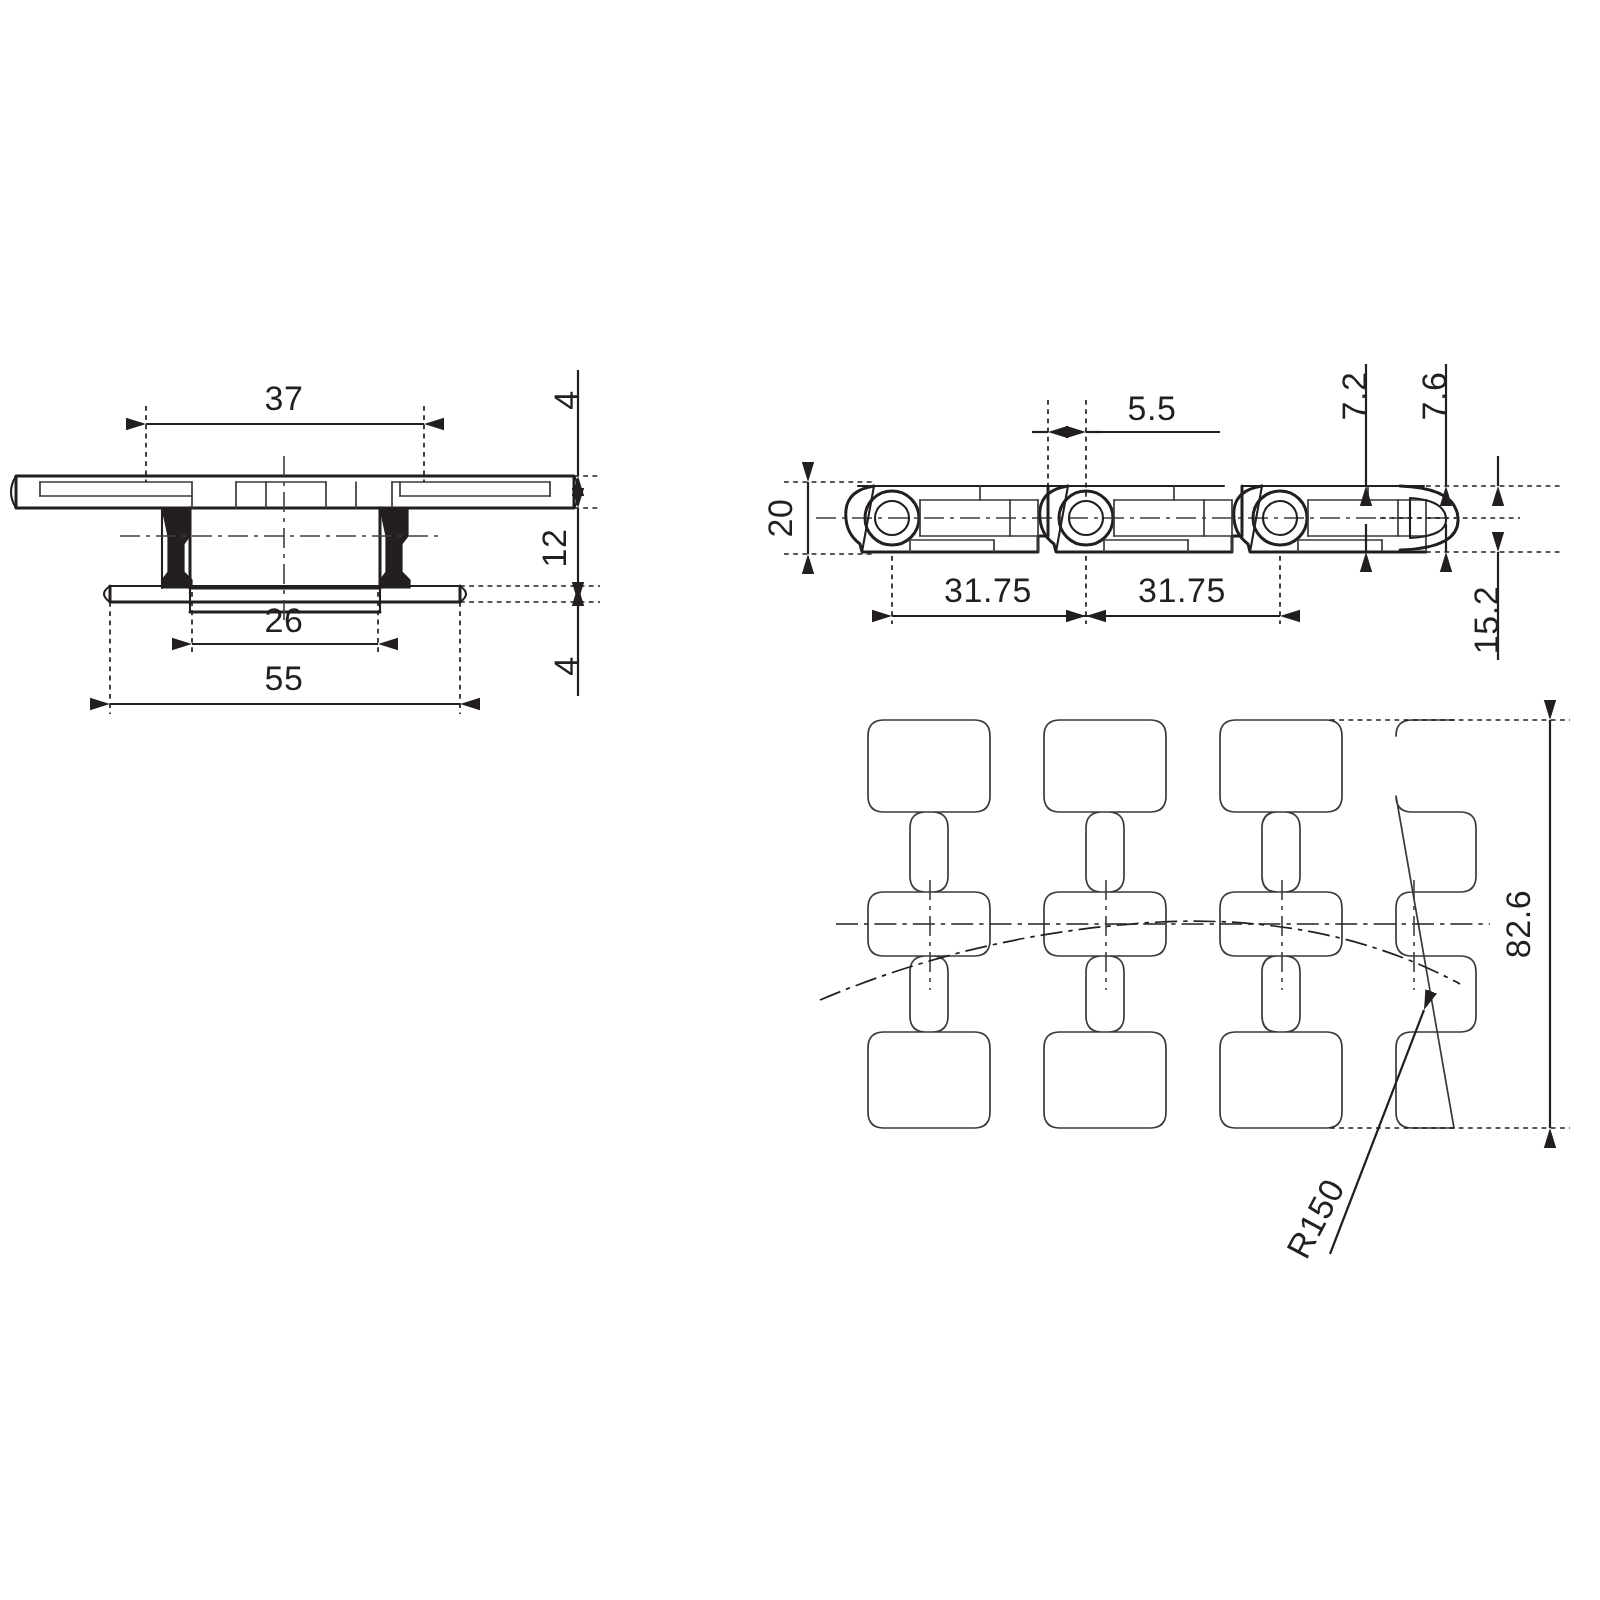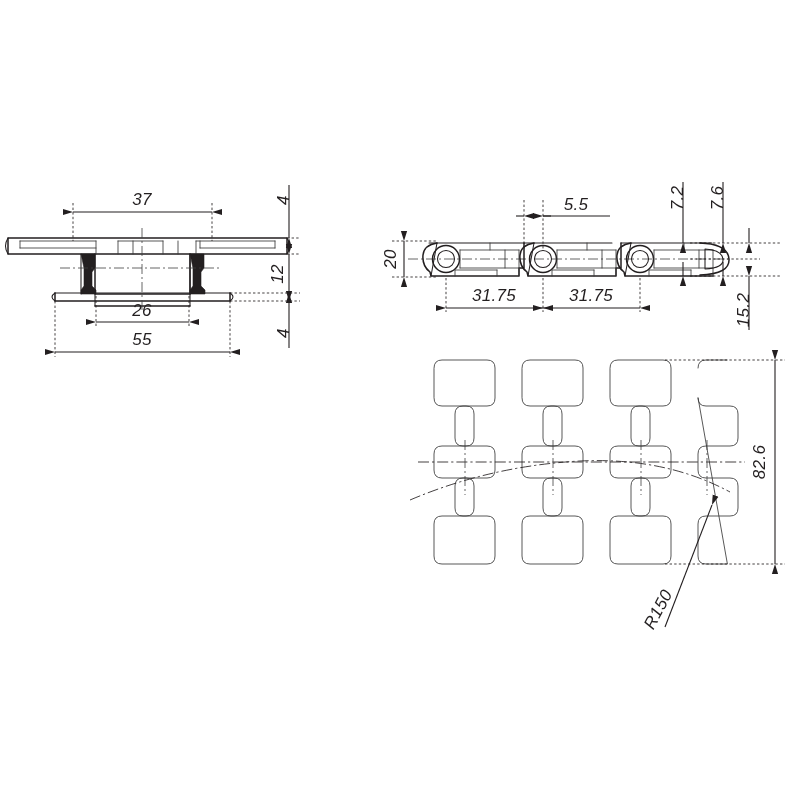--- a/index.html
+++ b/index.html
@@ -12,21 +12,20 @@
     width: 800px;
     height: 800px;
     font-family: "Liberation Sans", sans-serif;
     overflow: hidden;
   }
   #drawing-root {
     position: relative;
     width: 800px;
     height: 800px;
     background: #ffffff;
-    font-style: italic;
   }
   svg#tech-drawing {
     display: block;
     width: 800px;
     height: 800px;
   }
   .outline {
     fill: none;
     stroke: #231f20;
     stroke-width: 1.5;

